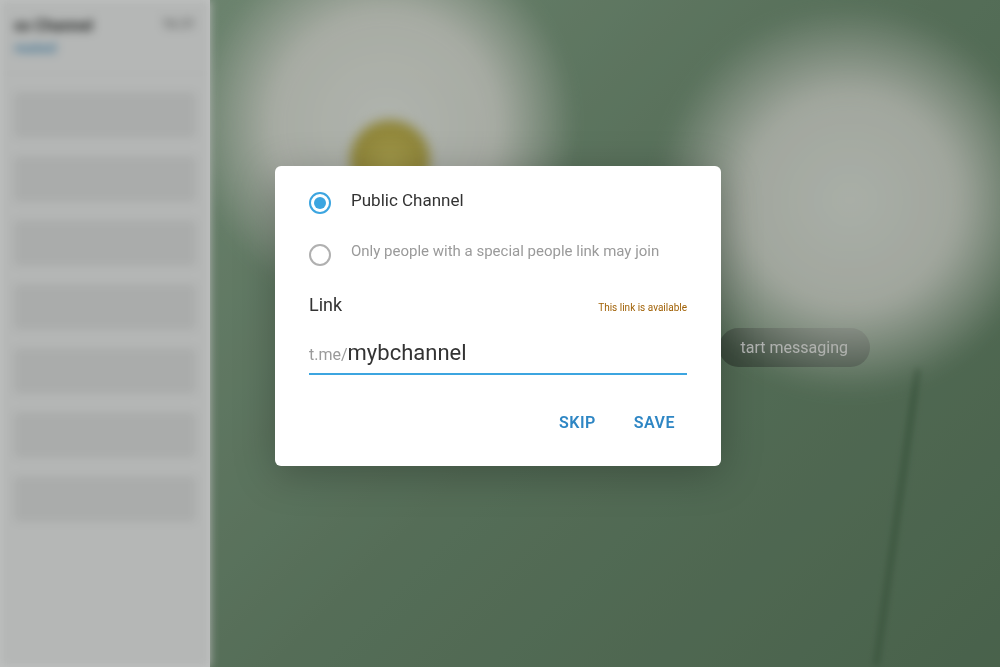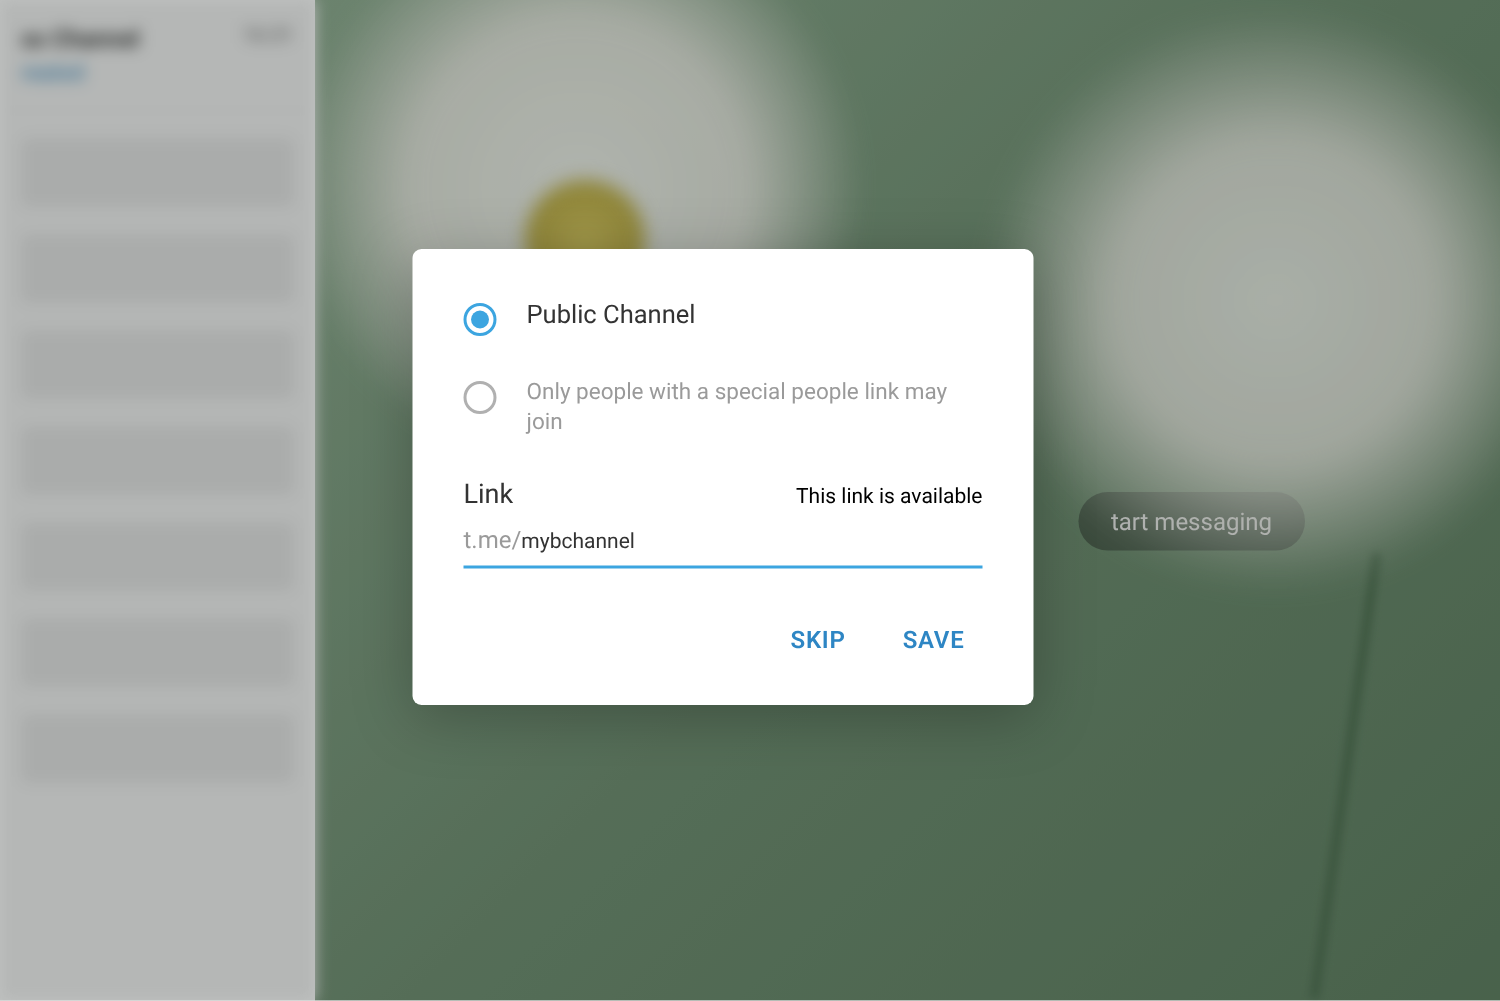--- a/index.html
+++ b/index.html
@@ -110,25 +110,25 @@
       position: absolute;
       inset: 0;
       background: rgba(30, 35, 32, 0.28);
     }
     
     
     .dialog {
       position: absolute;
       left: 275px;
       top: 166px;
-      width: 414px;
+      width: 446px;
       background: #ffffff;
       border-radius: 6px;
       box-shadow: 0 8px 40px rgba(0,0,0,0.25);
-      padding: 34px 34px 18px 34px;
+      padding: 24px 34px 18px 34px;
     }
     
     .radio-option {
       display: flex;
       align-items: flex-start;
       margin-bottom: 28px;
       cursor: pointer;
     }
     .radio-circle {
       width: 22px;
@@ -170,39 +170,40 @@
       justify-content: space-between;
       align-items: baseline;
       margin-top: 24px;
       margin-bottom: 10px;
     }
     .link-label {
       font-size: 18px;
       color: #333;
     }
     .link-status {
-      font-size: 14px;
-      color: #000000;
+      font-size: 10px;
+      color: #a16207;
     }
     
     .link-input-wrap {
       border-bottom: 2px solid #3ca5e0;
       padding-bottom: 8px;
       margin-bottom: 30px;
       display: flex;
       align-items: baseline;
     }
     .link-prefix {
       font-size: 16px;
       color: #9a9a9a;
+      margin-top: 20px;
     }
     .link-input {
       border: none;
       outline: none;
-      font-size: 14px;
+      font-size: 22px;
       color: #333;
       flex: 1;
       font-family: inherit;
       background: transparent;
     }
     
     .dialog-actions {
       display: flex;
       justify-content: flex-end;
       gap: 30px;

